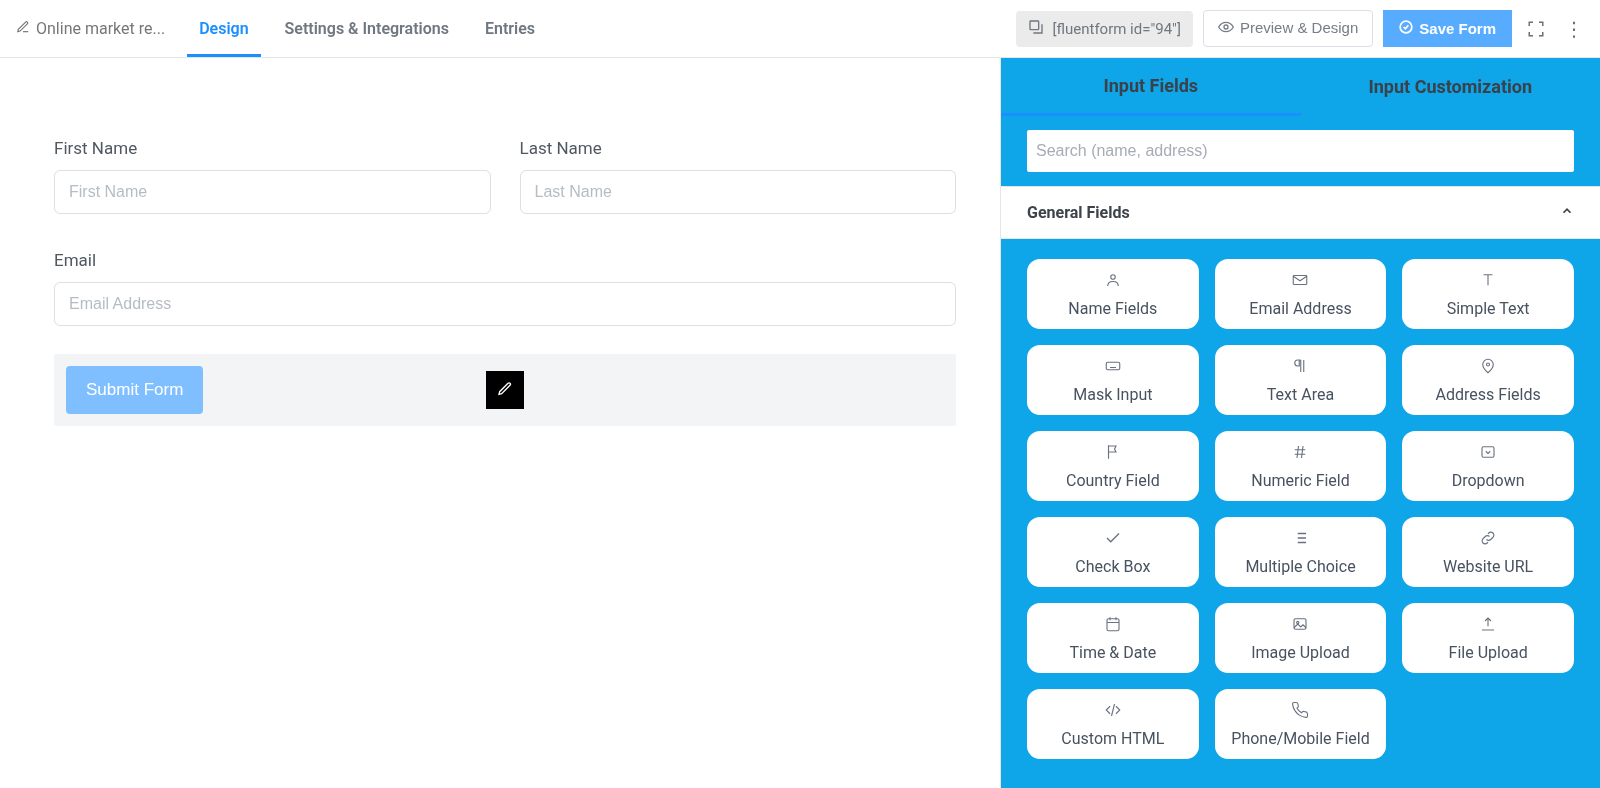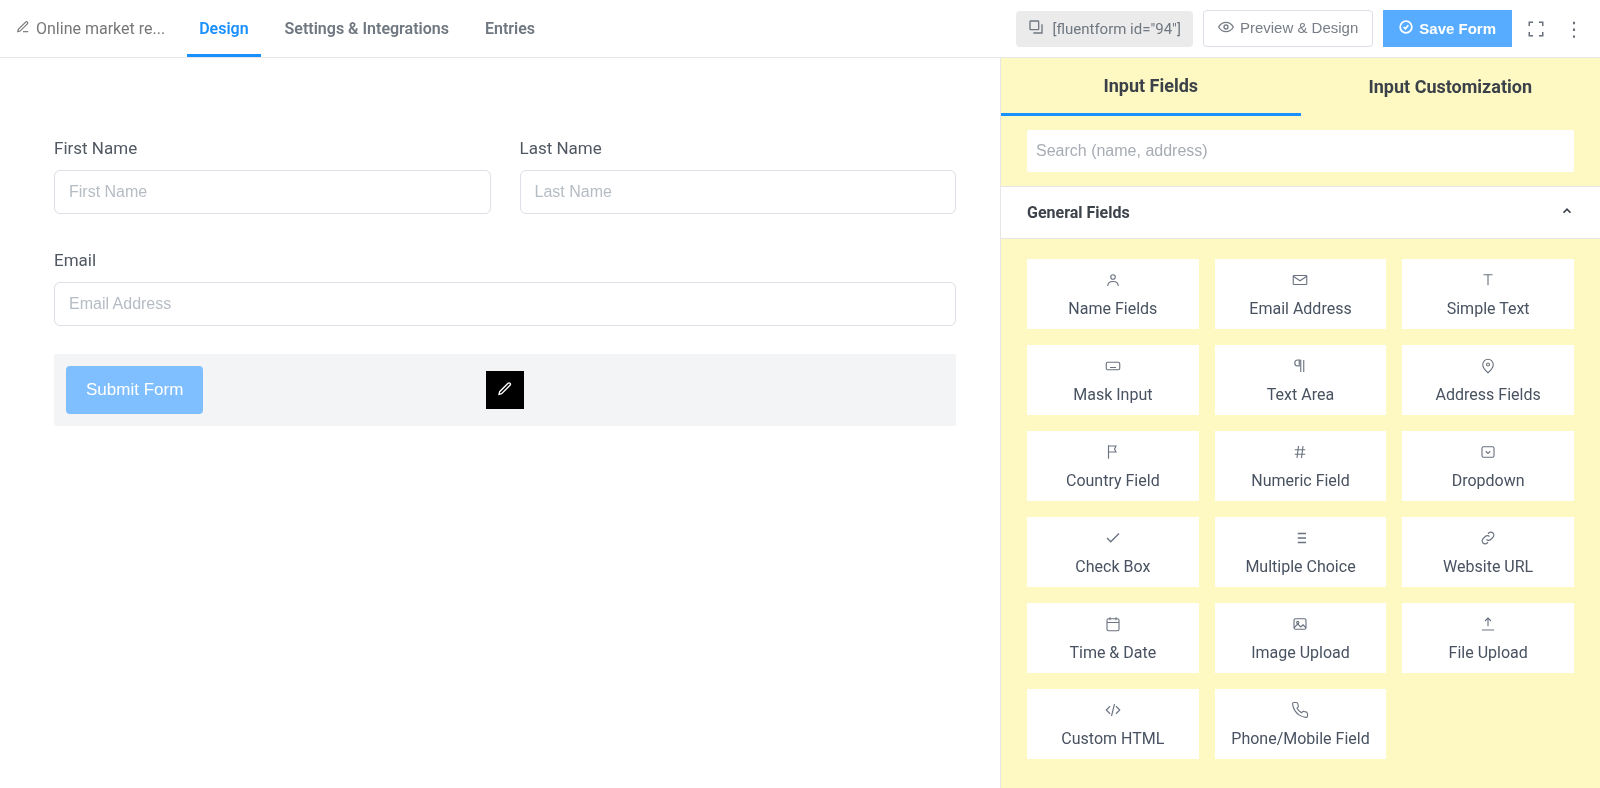--- a/index.html
+++ b/index.html
@@ -120,21 +120,21 @@
       top: 50%;
       transform: translate(-50%, -50%);
       width: 38px; height: 38px;
       background: #000;
       display: flex; align-items: center; justify-content: center;
       cursor: pointer;
     }
     .sidebar {
       width: 600px;
       border-left: 1px solid #e6e6e6;
-      background: #fef9c3;
+      background: #0ea5e9;
       display: flex; flex-direction: column;
     }
     .side-tabs {
       display: flex;
       height: 58px;
     }
     .side-tab {
       flex: 1;
       display: flex; align-items: center; justify-content: center;
       font-size: 18px;
@@ -169,21 +169,21 @@
     }
     .fields-grid {
       display: grid;
       grid-template-columns: repeat(3, 1fr);
       gap: 16px;
       padding: 20px 26px;
       overflow-y: auto;
     }
     .field-card {
       background: #fff;
-      border-radius: 0;
+      border-radius: 13px;
       display: flex; flex-direction: column;
       align-items: center; justify-content: center;
       gap: 10px;
       height: 70px;
       cursor: pointer;
       color: #485260;
       font-size: 16px;
     }
     .field-card svg, .field-card .ico { color: #6a7280; }
     .ico { width: 18px; height: 18px; display: flex; align-items: center; justify-content: center; }

